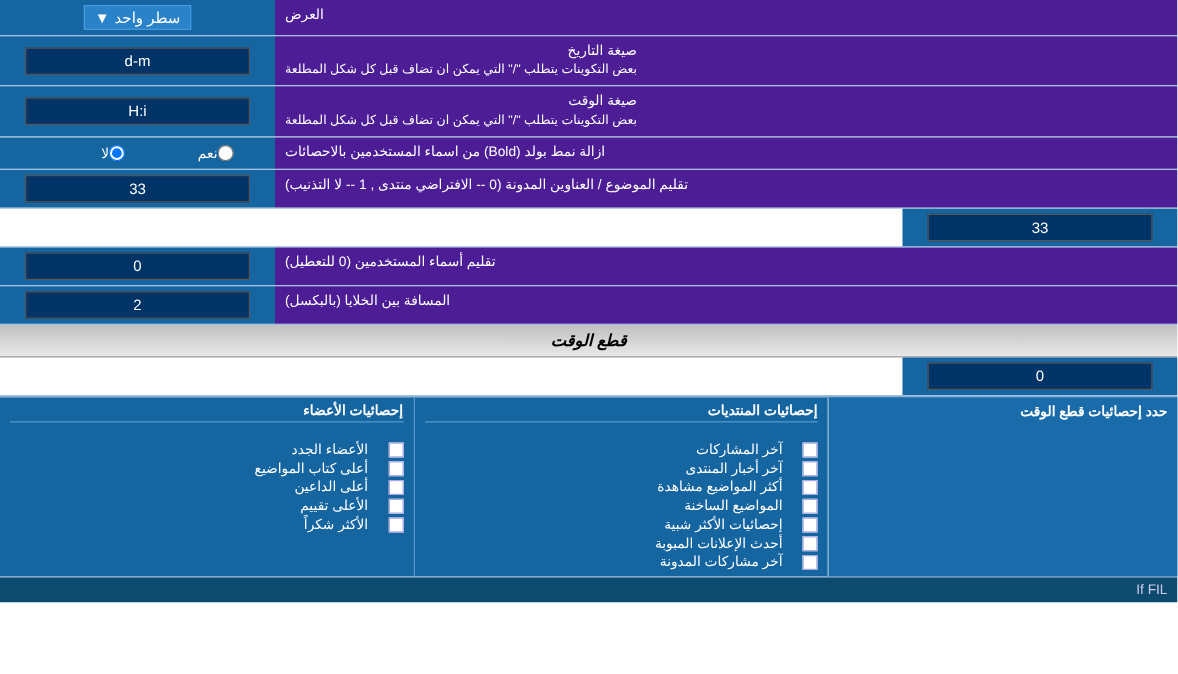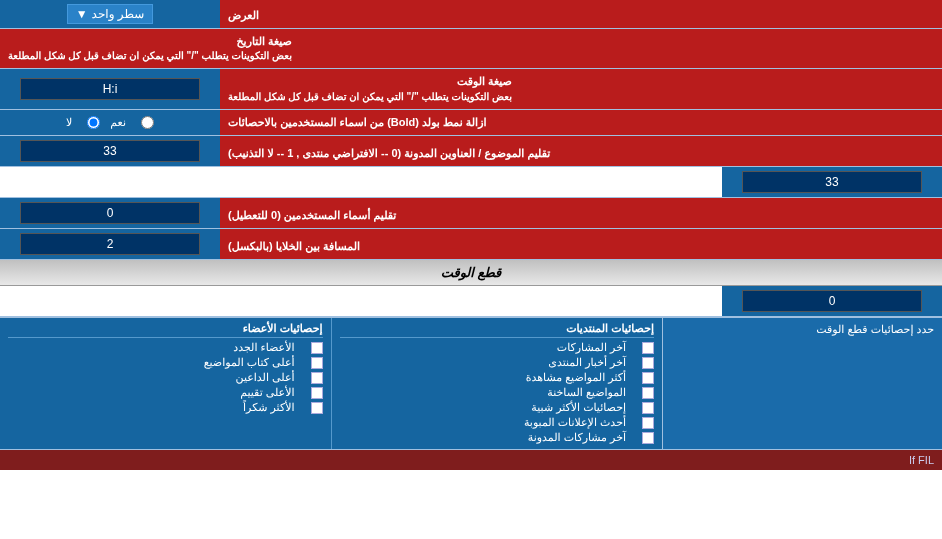--- a/index.html
+++ b/index.html
@@ -13,30 +13,29 @@
     }
 
     .row {
       display: flex;
       align-items: stretch;
       border-bottom: 1px solid #a0c0e0;
     }
 
     .label-cell {
       flex: 1;
-      background: #b91c1c;
+      background: #4c1d95;
       color: #fff;
       padding: 5px 8px;
       display: flex;
-      align-items: flex-end;
+      align-items: flex-start;
       justify-content: flex-end;
       text-align: right;
       font-size: 11px;
       line-height: 1.4;
-      font-weight: bold;
     }
 
     .label-cell small {
       font-size: 10px;
       display: block;
     }
 
     .input-cell {
       width: 220px;
       min-width: 220px;
@@ -86,57 +85,59 @@
       align-items: center;
       gap: 10px;
       direction: rtl;
       color: #fff;
       font-size: 11px;
     }
 
     .radio-group label {
       display: flex;
       align-items: flex-end;
-      gap: 15px;
+      gap: 0;
+      margin-left: 48px;
     }
 
     
     .stats-section {
       background: #1565a0;
       display: flex;
     }
 
     .stats-label {
       background: #1a6baa;
       color: #fff;
       padding: 5px 8px;
       width: 280px;
       text-align: right;
       font-size: 11px;
       border-left: 1px solid #a0c0e0;
+      font-weight: bold;
     }
 
     .stats-columns {
       flex: 1;
       display: flex;
     }
 
     .stats-col {
       flex: 1;
       padding: 4px 8px;
     }
 
     .stats-col-header {
       color: #fff;
       font-size: 11px;
       font-weight: bold;
       text-align: right;
       border-bottom: 1px solid #5599cc;
       padding-bottom: 2px;
-      margin-bottom: 2px;
+      margin-bottom: 14px;
     }
 
     .stats-item {
       display: flex;
       align-items: center;
       gap: 16px;
       color: #fff;
       font-size: 11px;
       padding: 1px 0;
       direction: rtl;
@@ -165,20 +166,23 @@
     </button>
   </div>
 </div>
 
 <div class="row">
   <div class="label-cell">
     <div>
       <div>صيغة التاريخ</div>
       <small>بعض التكوينات يتطلب "/" التي يمكن ان تضاف قبل كل شكل المطلعة</small>
     </div>
+  </div>
+  <div class="input-cell">
+    <input class="input-box" type="text" value="d-m" style="">
   </div>
 </div>
 
 <div class="row">
   <div class="label-cell">
     <div>
       <div>صيغة الوقت</div>
       <small>بعض التكوينات يتطلب "/" التي يمكن ان تضاف قبل كل شكل المطلعة</small>
     </div>
   </div>
@@ -305,15 +309,15 @@
           <span>الأعلى تقييم</span>
         </div>
       <div class="stats-item">
           <span class="checkbox-icon"></span>
           <span>الأكثر شكراً</span>
         </div>
     </div>
   </div>
 </div>
 
-<div style="background:#7f1d1d; color:#cce; padding:4px 8px; font-size:11px; border-top:1px solid #a0c0e0;">
+<div style="background:#0c4a6e; color:#cce; padding:4px 8px; font-size:11px; border-top:1px solid #a0c0e0;">
   <span>If FIL</span>
 </div>
 
 </body></html>

